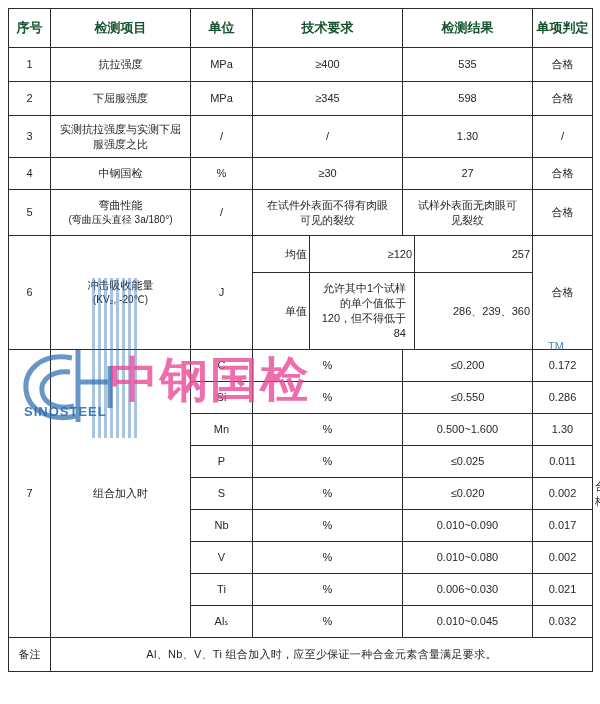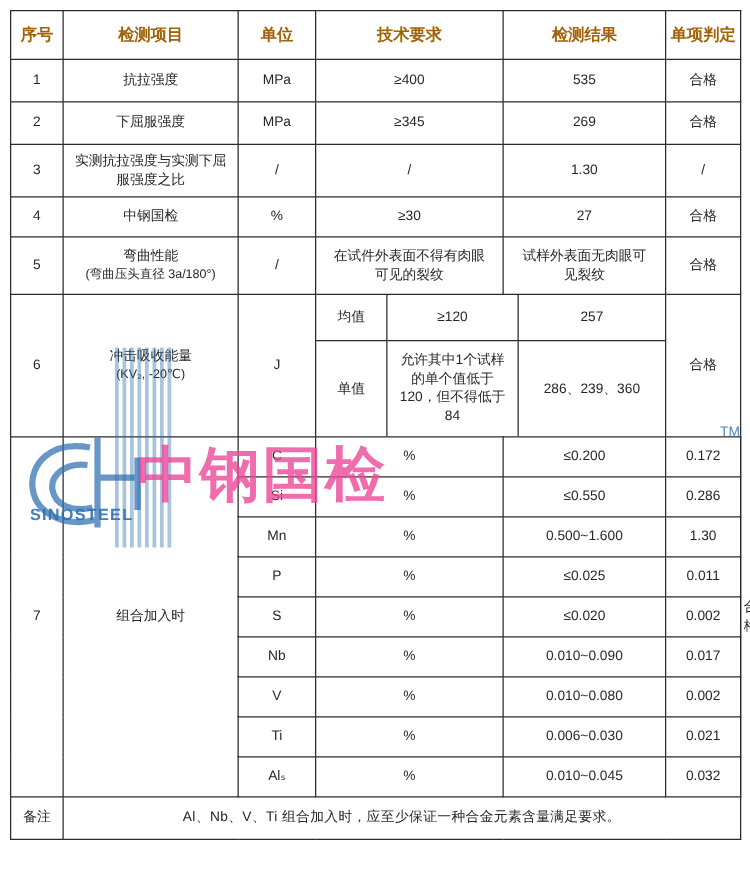--- a/index.html
+++ b/index.html
@@ -31,36 +31,37 @@
     font-size:11px;
     line-height:1.35;
     padding:2px 2px;
     color:#262626;
     background:transparent;
   }
   table.report td.head{
     font-size:13px;
     font-weight:bold;
     height:34px;
-    color:#a16207;
+    color:#14532d;
   }
   .c-no{width:42px;}
   .c-item{width:140px;}
   .c-unit{width:62px;}
   .c-req{width:150px;}
   .c-res{width:130px;}
   .c-judge{width:60px;}
   .nested-wrap{padding:0 !important;}
   .nested-wrap table{width:100%;border-collapse:collapse;table-layout:fixed;}
   .nested-wrap table td{
     border:0;
     border-bottom:1px solid #2b2b2b;
     font-size:11px;
     height:26px;
     padding:1px 2px;
+    text-align:right;
   }
   .nested-wrap table tr:last-child td{border-bottom:0;}
   .nested-wrap table td.vline{border-right:1px solid #2b2b2b;}
   .lbl-col{width:52px;}
 
   td.remark-label{font-size:12px;}
   td.remark-text{font-size:12px;text-align:center;letter-spacing:.3px;}
   .small2{font-size:10px;}
 
   
@@ -92,21 +93,21 @@
     position:absolute;
     left:24px;top:404px;
     font-size:13px;
     font-weight:bold;
     letter-spacing:1px;
     color:#2f6fb2;
     opacity:.9;
   }
   .wm-tm{
     position:absolute;
-    left:576px;top:340px;
+    left:548px;top:340px;
     font-size:11px;
     color:#2f6fb2;
     opacity:.85;
   }
   .wm-bars{
     position:absolute;
     left:92px;top:278px;
     width:44px;height:160px;
     opacity:.75;
   }
@@ -149,21 +150,21 @@
       <td>≥400</td>
       <td>535</td>
       <td>合格</td>
     </tr>
 
     <tr style="height:34px;">
       <td>2</td>
       <td>下屈服强度</td>
       <td>MPa</td>
       <td>≥345</td>
-      <td>269</td>
+      <td>598</td>
       <td>合格</td>
     </tr>
 
     <tr style="height:42px;">
       <td>3</td>
       <td style="padding:0 8px;">实测抗拉强度与实测下屈服强度之比</td>
       <td>/</td>
       <td>/</td>
       <td>1.30</td>
       <td>/</td>

